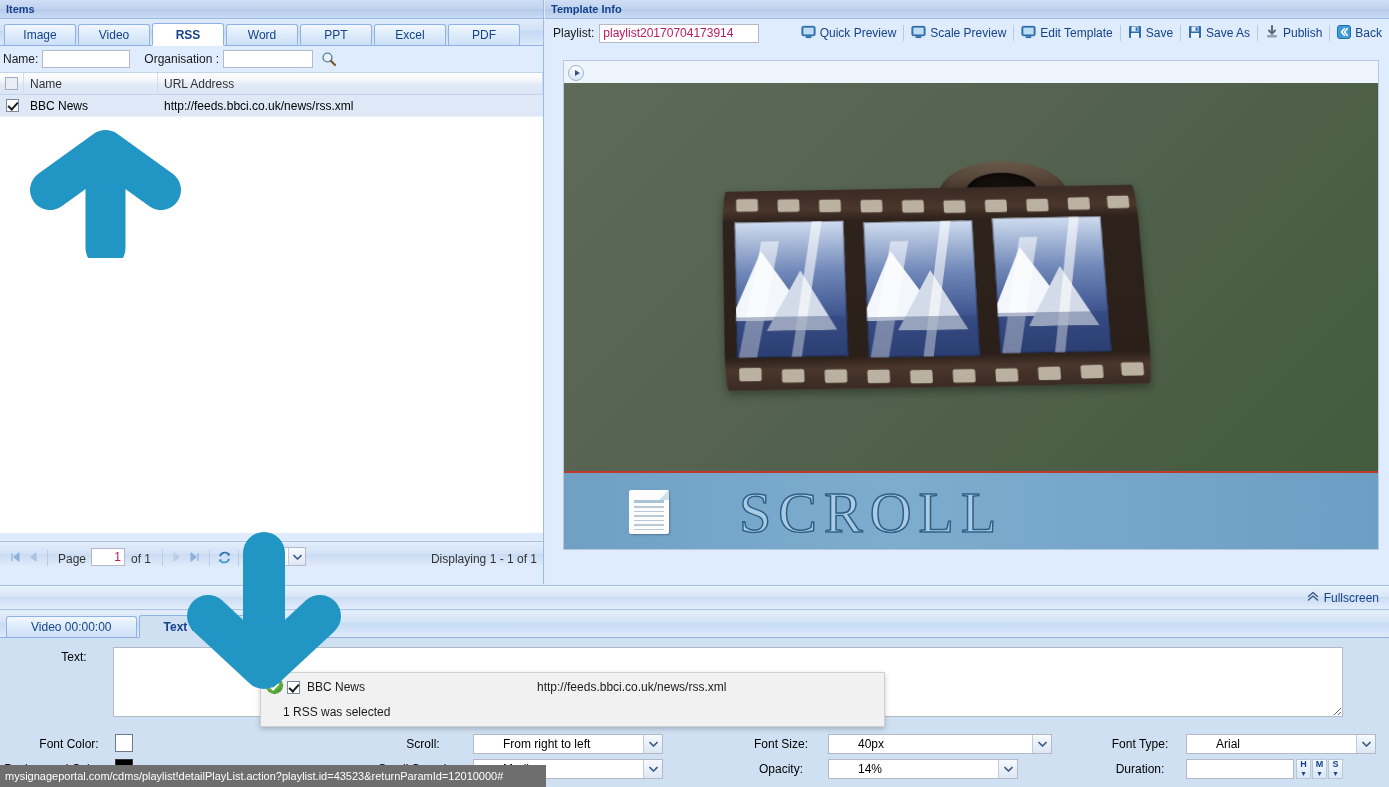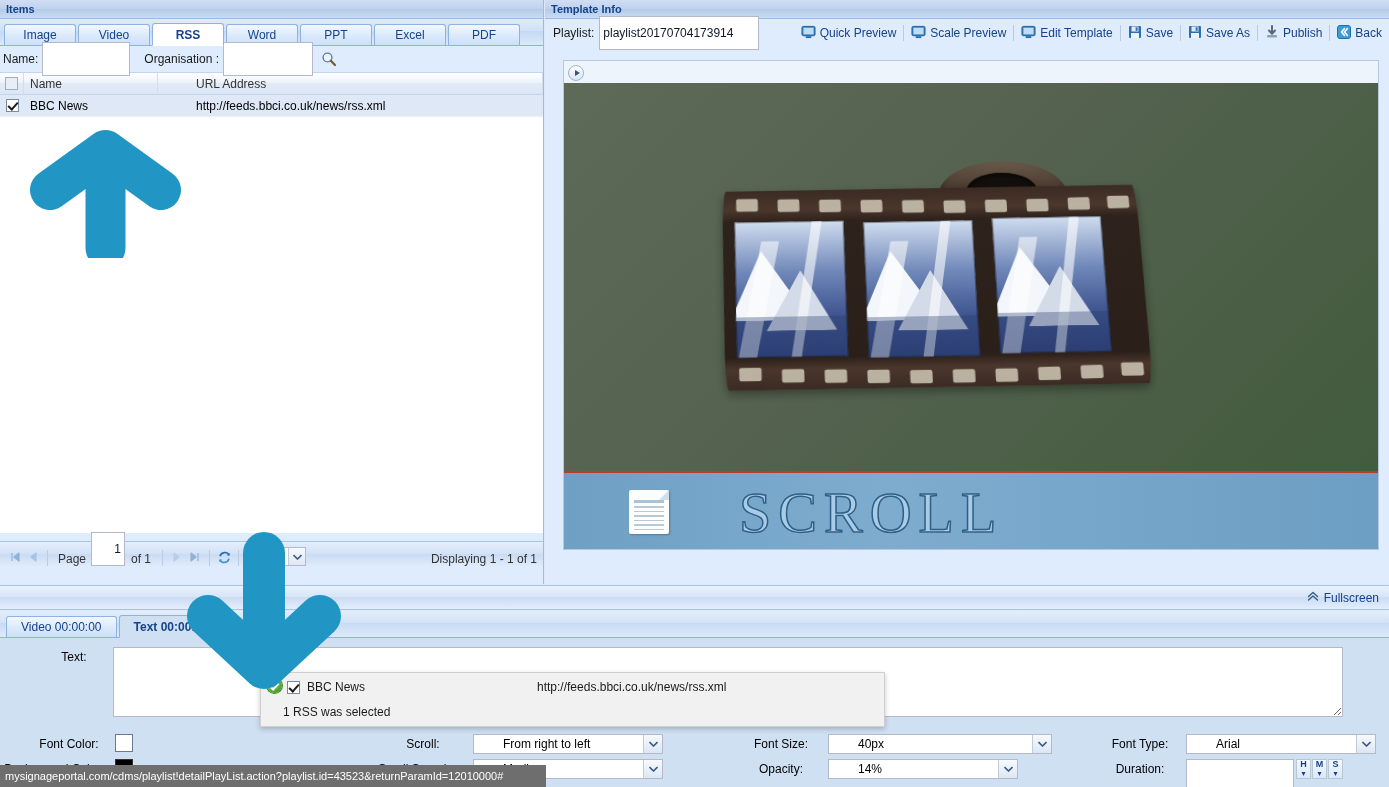--- a/index.html
+++ b/index.html
@@ -47,21 +47,21 @@
   }
   .filterbar{
     height:27px;display:flex;align-items:center;gap:0px;
     background:#deecfd;border-bottom:1px solid #c3d5ec;
     padding-left:3px;box-sizing:border-box;font-size:12px;color:#1a1a1a;
   }
   .filterbar label{color:#1a1a1a;font-size:12px;}
   .txt{
     border:1px solid #b5b8c8;background:#fff;height:17px;
     font-family:"Liberation Sans",sans-serif;font-size:12px;
-    padding:16px 3px;box-sizing:border-box;color:#0f172a;
+    padding:8px 3px;box-sizing:border-box;color:#be185d;
   }
   .mag{
     width:16px;height:16px;display:inline-block;margin-left:8px;cursor:pointer;
     position:relative;
   }
   .grid-head{
     height:22px;display:flex;align-items:center;
     background:linear-gradient(to bottom,#ffffff 0%,#eef3fb 45%,#e3ebf7 46%,#dbe6f5 100%);
     border-bottom:1px solid #c3d5ec;
     font-size:12px;color:#333;box-sizing:border-box;
@@ -69,21 +69,21 @@
   .grid-head .cell{border-right:1px solid #d0dcef;height:22px;line-height:22px;padding-left:6px;box-sizing:border-box;}
   .grid-body{background:#fff;height:438px;box-sizing:border-box;position:relative;}
   .grid-row{
     height:22px;display:flex;align-items:center;
     background:#dfe8f6;border-bottom:1px solid #edf2fa;
     font-size:12px;color:#000;box-sizing:border-box;
   }
   .grid-row .cell{height:22px;line-height:22px;padding-left:6px;box-sizing:border-box;}
   .c-chk{width:24px;display:flex;align-items:center;justify-content:center;padding-left:0!important;}
   .c-name{width:134px;}
-  .c-url{flex:1;margin-left:32px;}
+  .c-url{flex:1;}
   .chk{
     width:13px;height:13px;border:1px solid #7b8aa0;background:#fff;
     display:inline-block;position:relative;box-sizing:border-box;cursor:pointer;
   }
   .chk.checked::after{
     content:"";position:absolute;left:3px;top:0px;width:4px;height:8px;
     border:solid #1c1c1c;border-width:0 2px 2px 0;transform:rotate(42deg);
   }
   .chk.grey{background:#e9eef6;border-color:#a2aec0;}
 
@@ -217,21 +217,21 @@
   .bottom{
     position:absolute;left:0;top:611px;width:1389px;height:176px;
     background:#cfe0f3;box-sizing:border-box;
   }
   .btabs{
     height:27px;display:flex;align-items:flex-end;padding-left:6px;
     background:linear-gradient(to bottom,#e3eefb 0%,#d2e2f6 45%,#c6dbf3 46%,#dfeafb 100%);
     border-bottom:1px solid #8db2e3;box-sizing:border-box;
   }
   .btab{
-    height:21px;line-height:21px;padding:0 14px;margin-right:2px;
+    height:21px;line-height:21px;padding:0 24px;margin-right:2px;
     background:linear-gradient(to bottom,#f2f8ff 0%,#dcebfb 50%,#cde0f7 100%);
     border:1px solid #8db2e3;border-bottom:none;border-radius:3px 3px 0 0;
     font-size:12px;color:#15428b;cursor:pointer;box-sizing:border-box;white-space:nowrap;
   }
   .btab.active{background:#cfe0f3;font-weight:bold;height:23px;line-height:23px;border-bottom:1px solid #cfe0f3;position:relative;top:1px;}
   .form-area{position:relative;height:148px;background:#cfe0f3;}
   .lbl{font-size:12px;color:#000000;text-align:center;}
   .ta{
     position:absolute;left:113px;top:9px;width:1230px;height:70px;
     background:#fff;border:1px solid #b5b8c8;box-sizing:border-box;

